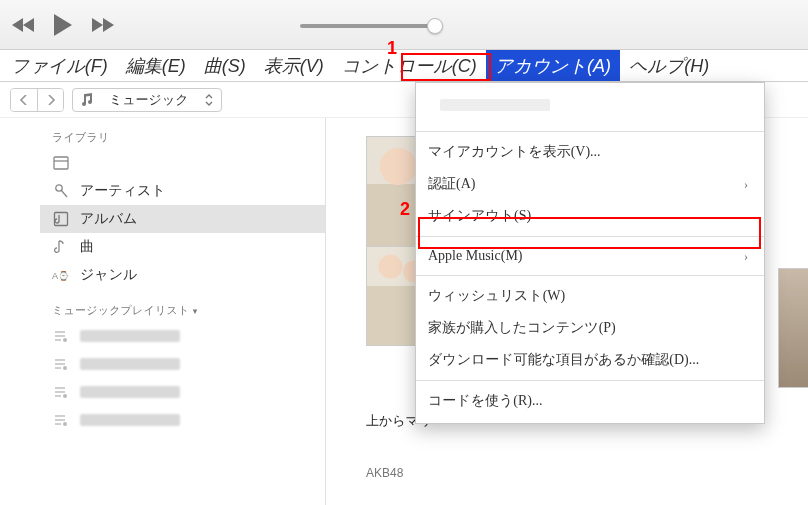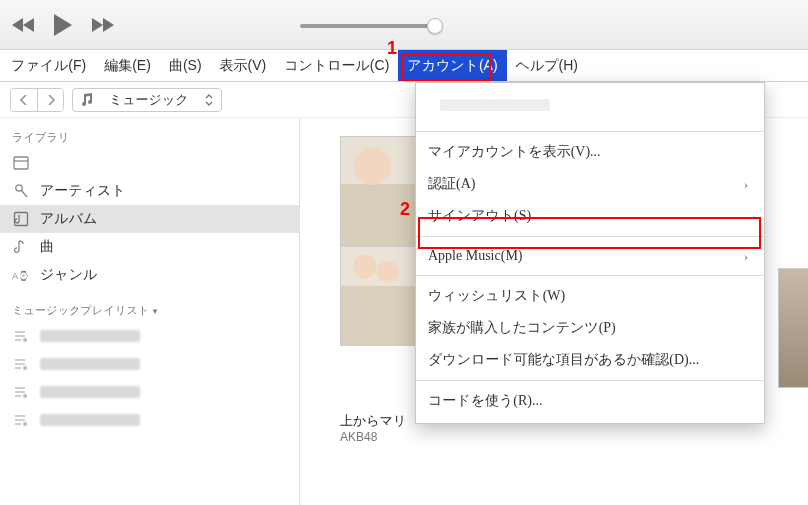--- a/index.html
+++ b/index.html
@@ -31,25 +31,26 @@
   .menubar {
     height: 32px;
     display: flex;
     align-items: stretch;
     border-bottom: 1px solid #d0d0d0;
     background:#fff;
     padding-left:2px;
   }
   .menubar .menu-item {
     padding: 0 9px;
-    font-size: 14px;
+    font-size: 18px;
     display:flex;
     align-items:center;
     cursor:default;
     white-space:nowrap;
+    font-style:italic;
   }
   .menubar .menu-item.active {
     background:#1d4ed8;
     color:#fff;
   }
   .annot {
     position:absolute;
     color:#ff0000;
     font-weight:bold;
     font-size:18px;
@@ -81,45 +82,46 @@
     align-items:center;
     padding:0 8px;
     gap:16px;
     font-size:13px;
     min-width:150px;
     justify-content:flex-start;
   }
   .chev { margin-left:auto; font-size:10px; color:#666; line-height:6px; }
   .main { display:flex; height: calc(505px - 50px - 32px - 36px); }
   .sidebar {
-    width: 300px;
+    width: 326px;
     border-right:1px solid #e0e0e0;
     padding-top:6px;
     overflow:hidden;
+    padding-left:40px;
   }
   .side-header {
     font-size:11px;
     color:#7a7a7a;
     padding:6px 12px 4px;
     letter-spacing:0.02em;
   }
   .side-item {
     display:flex;
     align-items:center;
     gap:10px;
     padding:4px 12px;
     height:28px;
     font-size:14px;
   }
   .side-item.selected { background:#e3e3e3; }
   .side-ico { width:18px; height:18px; display:flex; align-items:center; justify-content:center; color:#777;}
   .content { flex:1; position:relative; padding:18px 0 0 40px; overflow:hidden; }
   .album { position:absolute; }
   .album .title { font-size:13px; margin-top:6px; color:#222; }
-  .album .artist { font-size:12px; color:#777; }
+  .album .artist { font-size:12px; color:#777;margin-top:36px; }
   .dropdown {
     position:absolute;
     top:82px;
     left:415px;
     width:350px;
     background:#fff;
     border:1px solid #c8c8c8;
     box-shadow:0 6px 18px rgba(0,0,0,.25);
     z-index:40;
     padding:6px 0;

